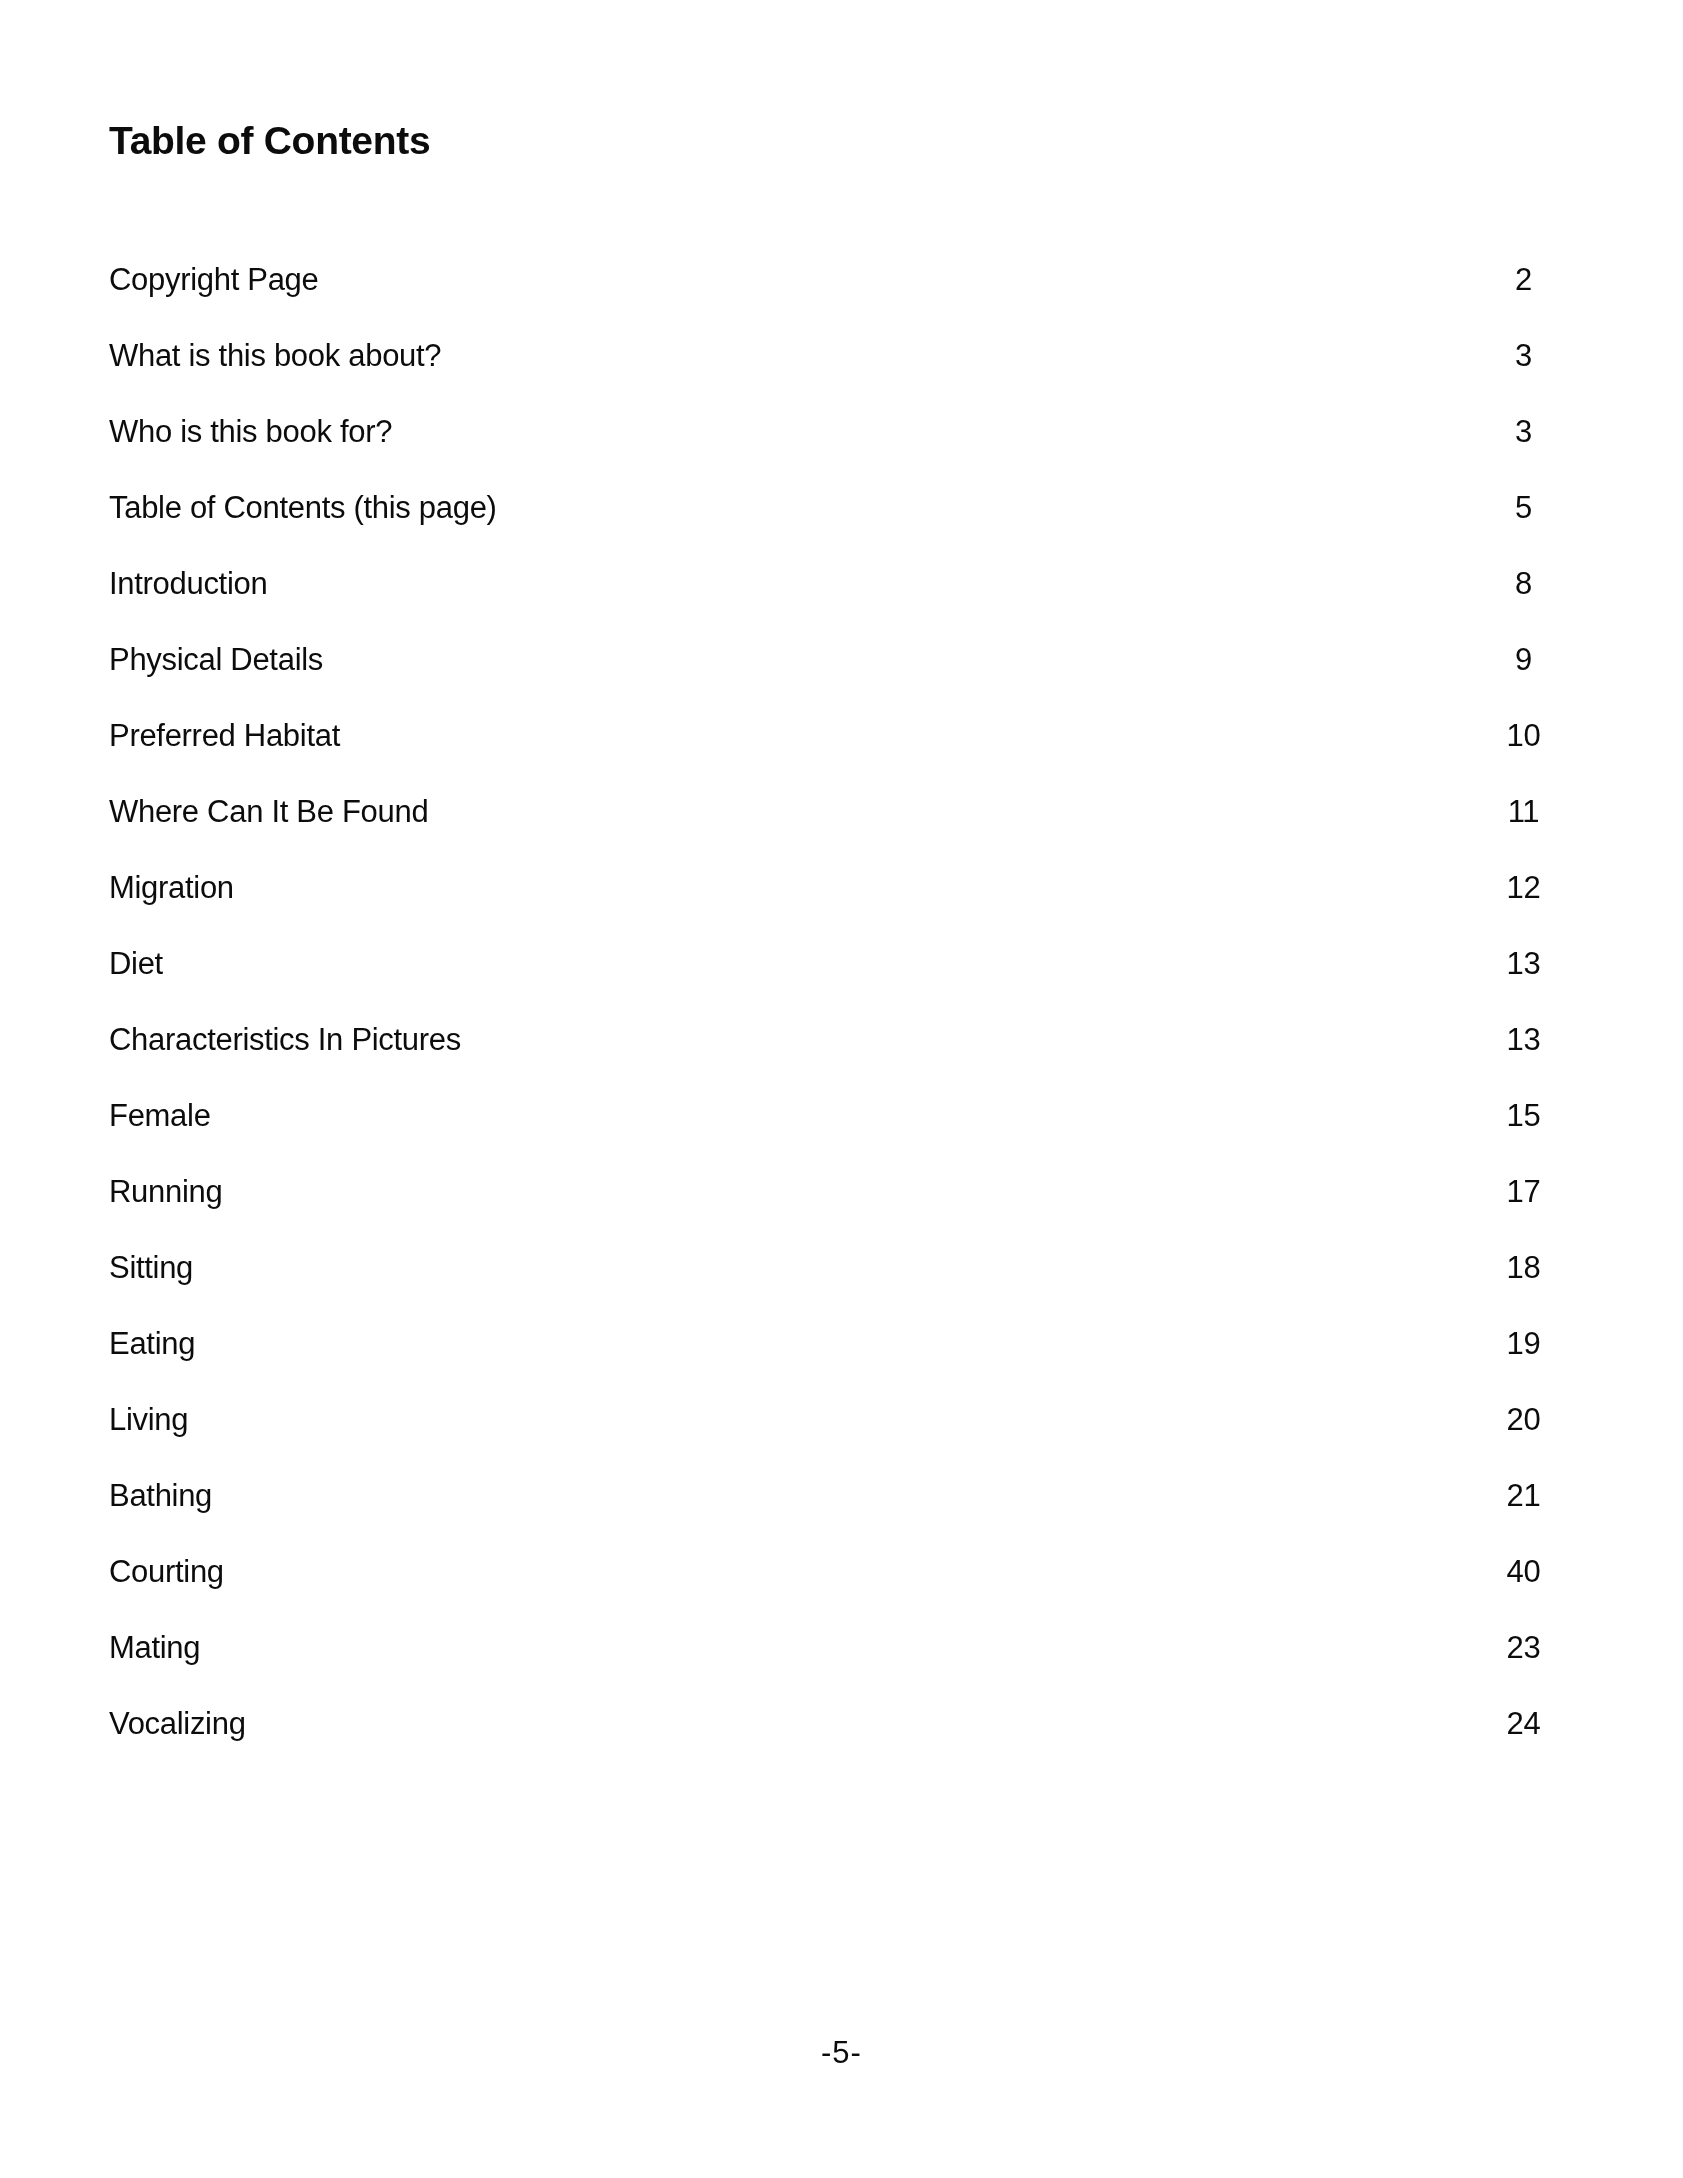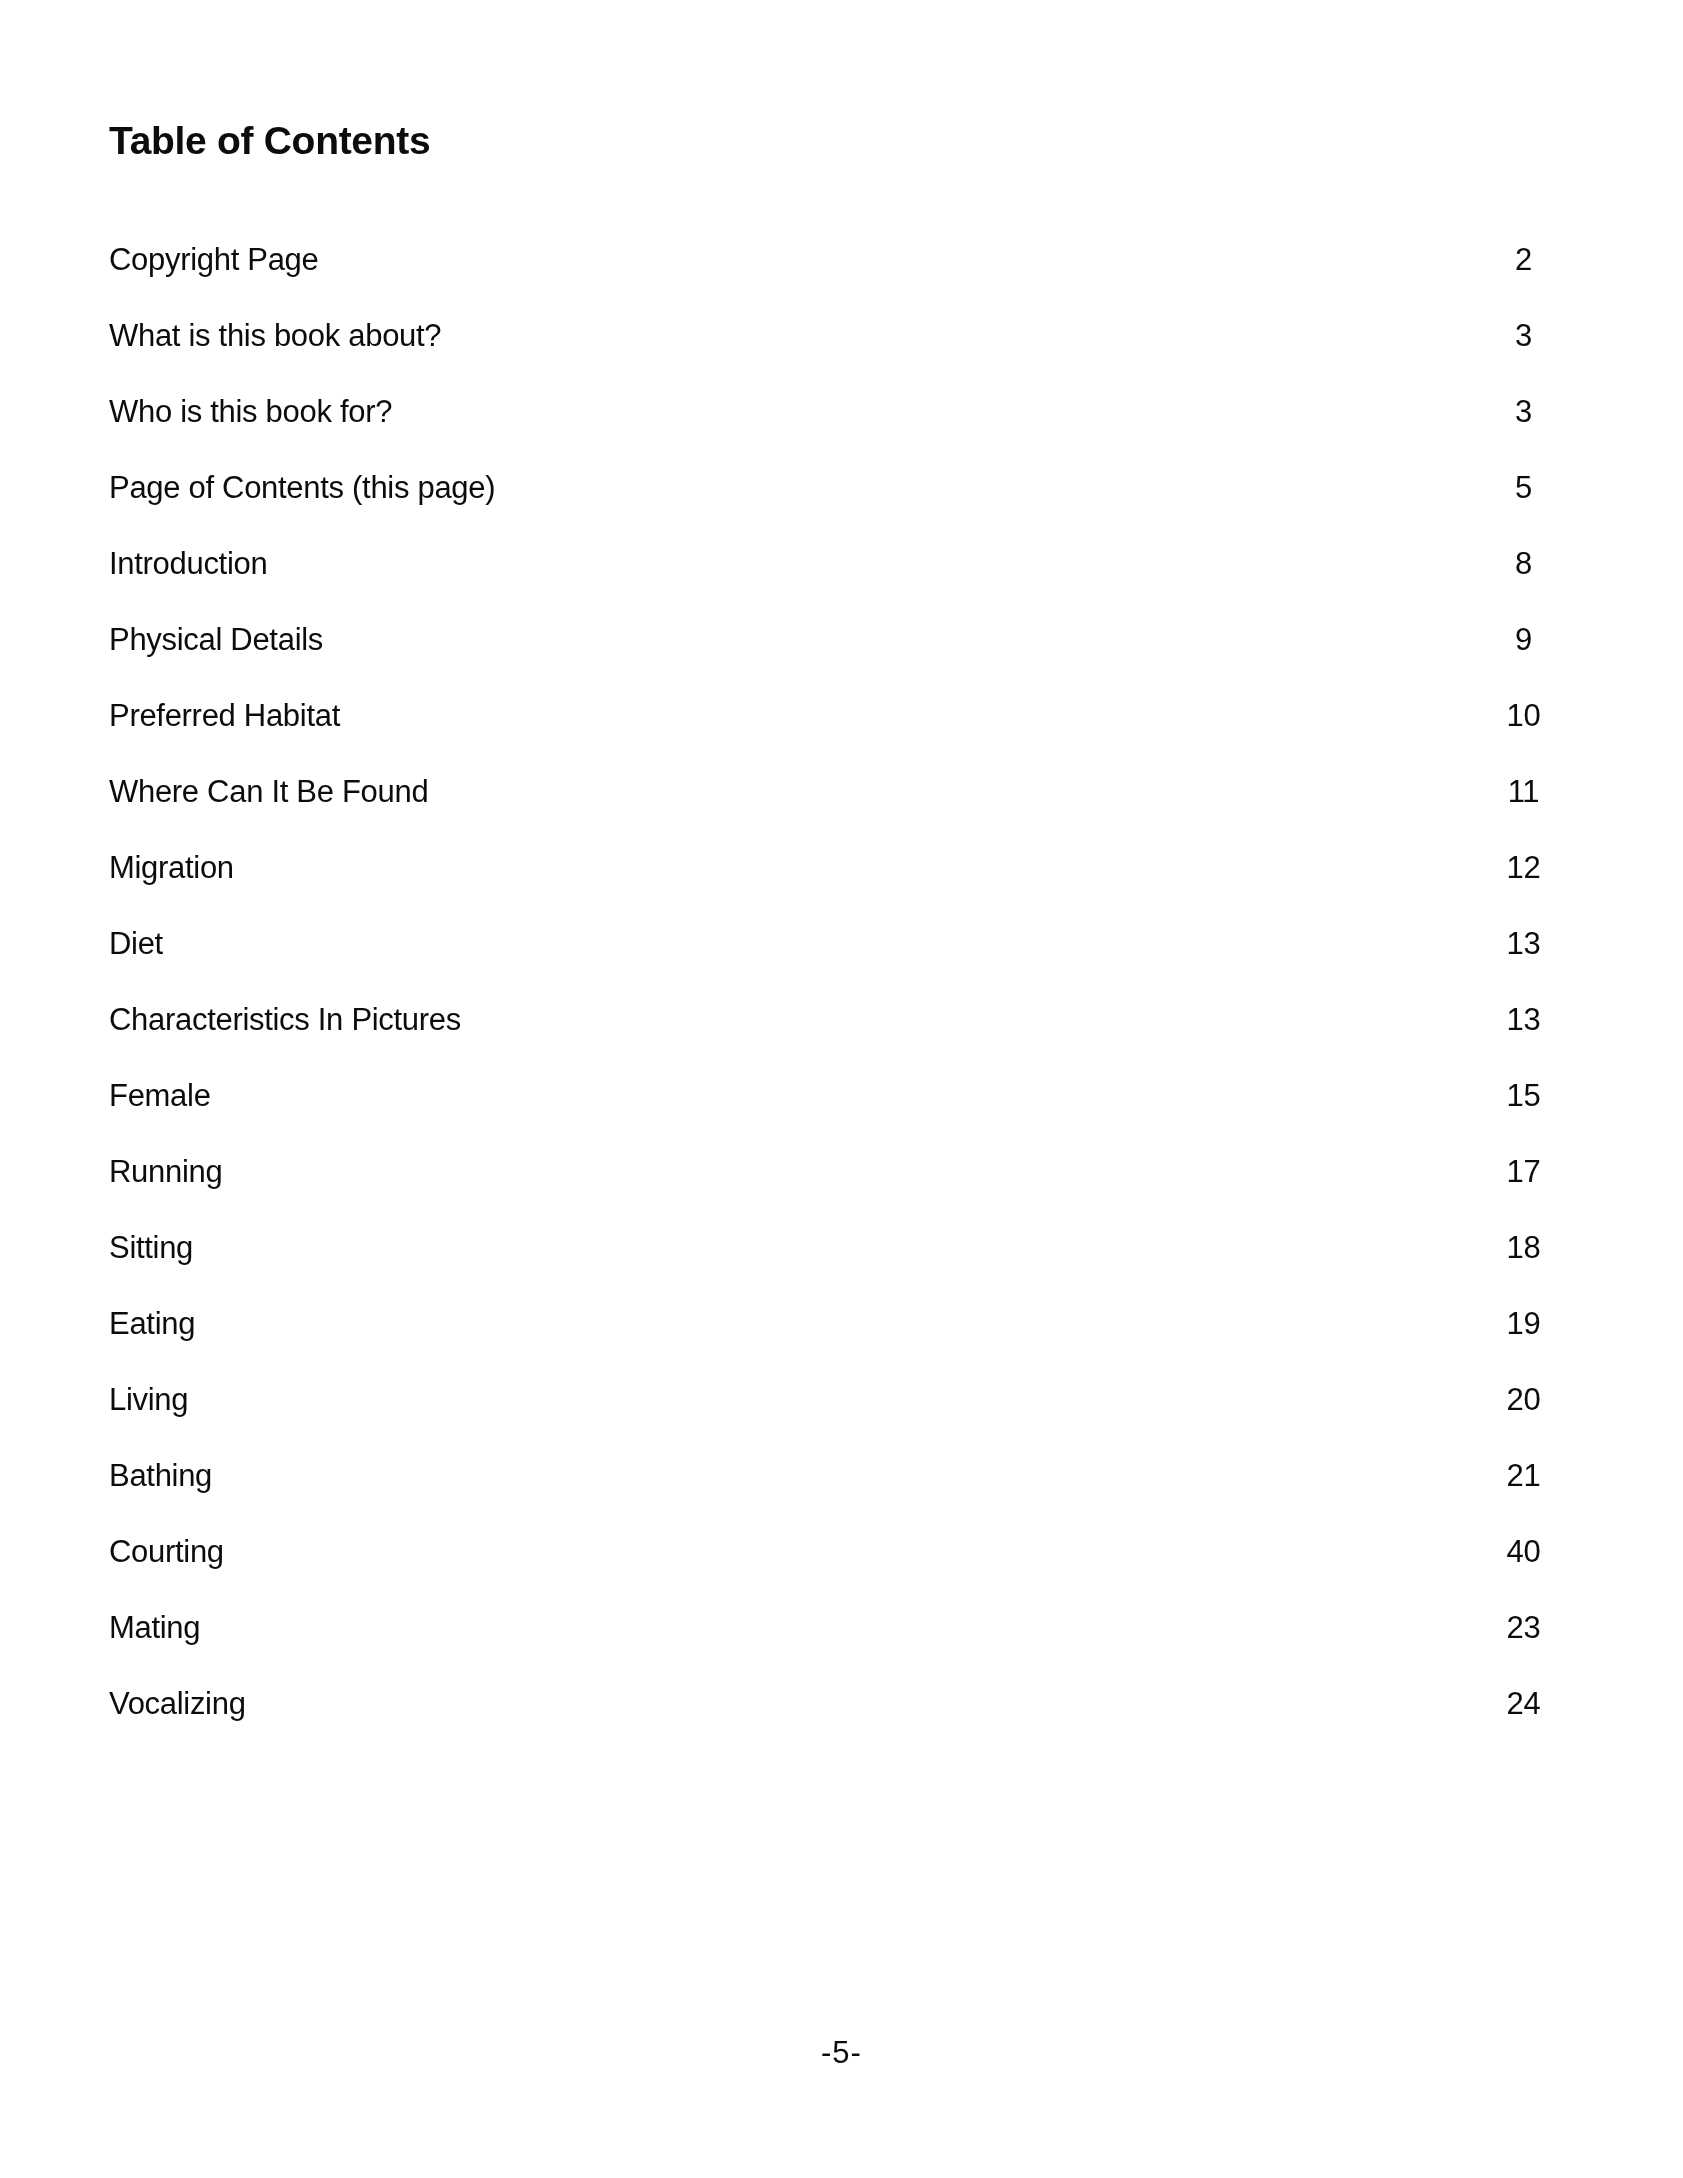--- a/index.html
+++ b/index.html
@@ -28,20 +28,21 @@
   .toc-list {
     position: absolute;
     left: 109px;
     right: 129px;
     top: 242px;
   }
   .toc-row {
     height: 76px;
     display: flex;
     justify-content: space-between;
+    align-items: center;
   }
   .toc-entry-label {
     font-size: 31px;
     letter-spacing: -0.3px;
     white-space: nowrap;
   }
   .toc-entry-page {
     width: 61px;
     flex: 0 0 61px;
     text-align: center;
@@ -75,21 +76,21 @@
     <span class="toc-entry-label">What is this book about?</span>
     <span class="toc-entry-page">3</span>
   </div>
 
   <div class="toc-row">
     <span class="toc-entry-label">Who is this book for?</span>
     <span class="toc-entry-page">3</span>
   </div>
 
   <div class="toc-row">
-    <span class="toc-entry-label">Page of Contents (this page)</span>
+    <span class="toc-entry-label">Table of Contents (this page)</span>
     <span class="toc-entry-page">5</span>
   </div>
 
   <div class="toc-row">
     <span class="toc-entry-label">Introduction</span>
     <span class="toc-entry-page">8</span>
   </div>
 
   <div class="toc-row">
     <span class="toc-entry-label">Physical Details</span>

